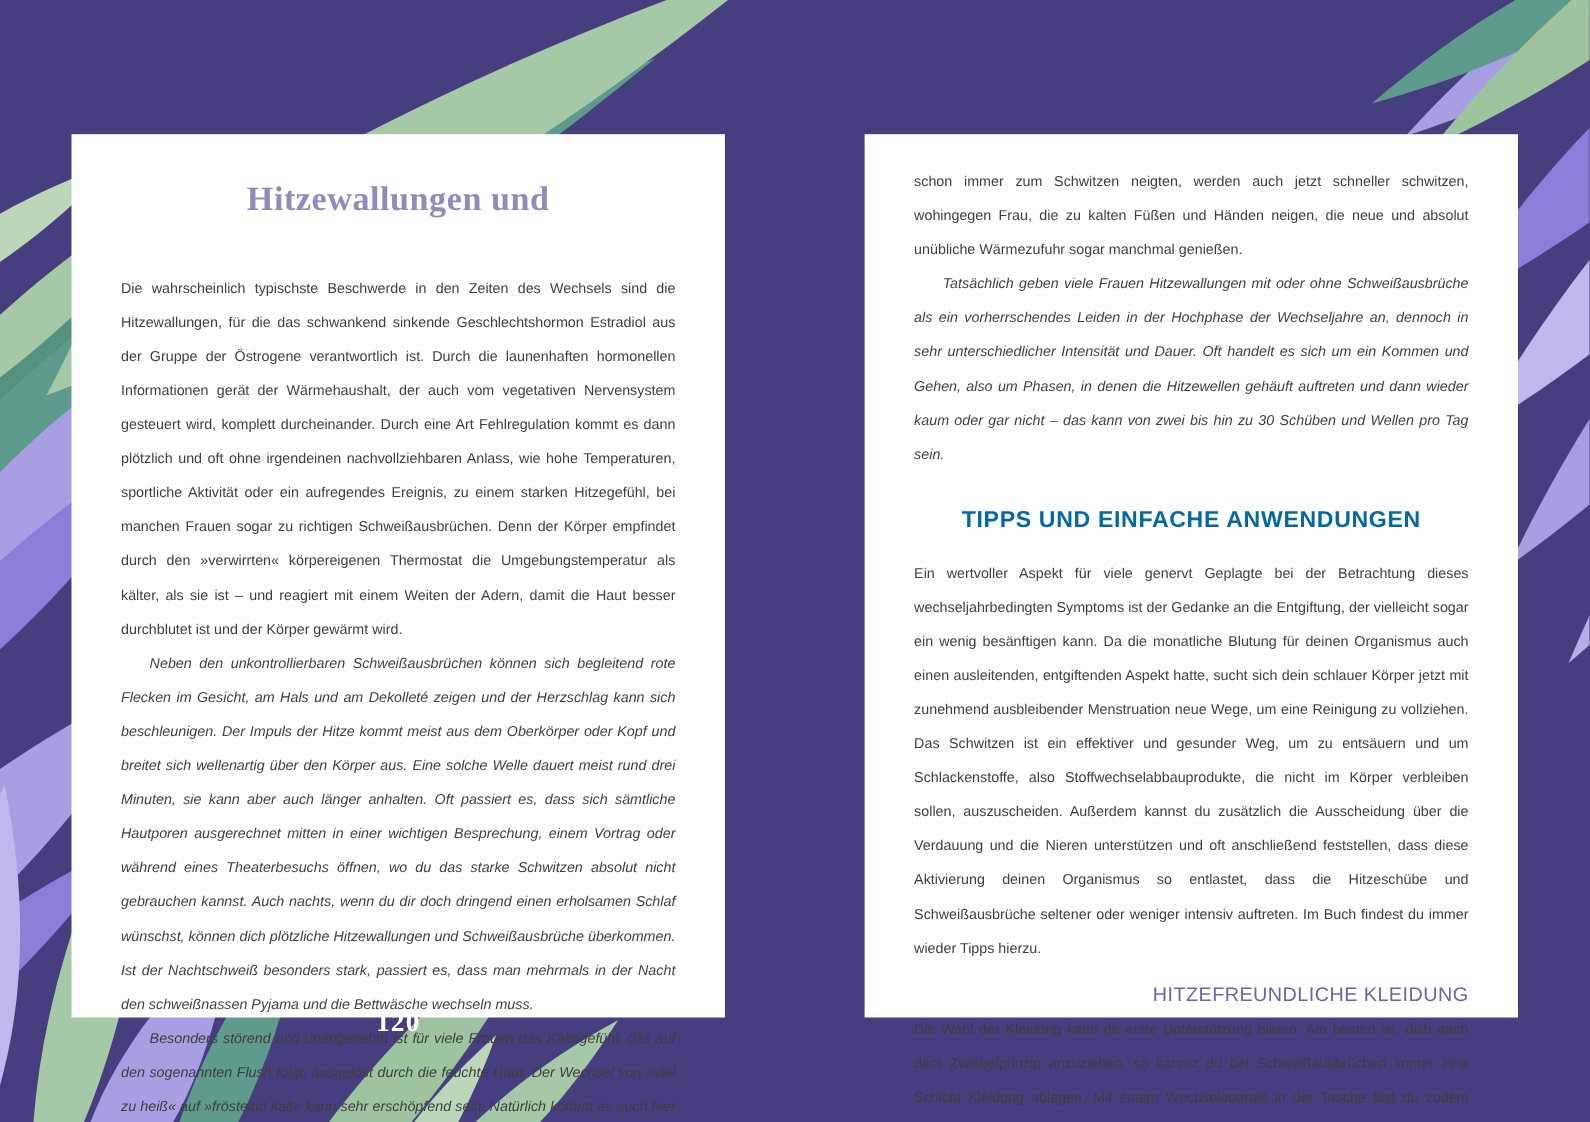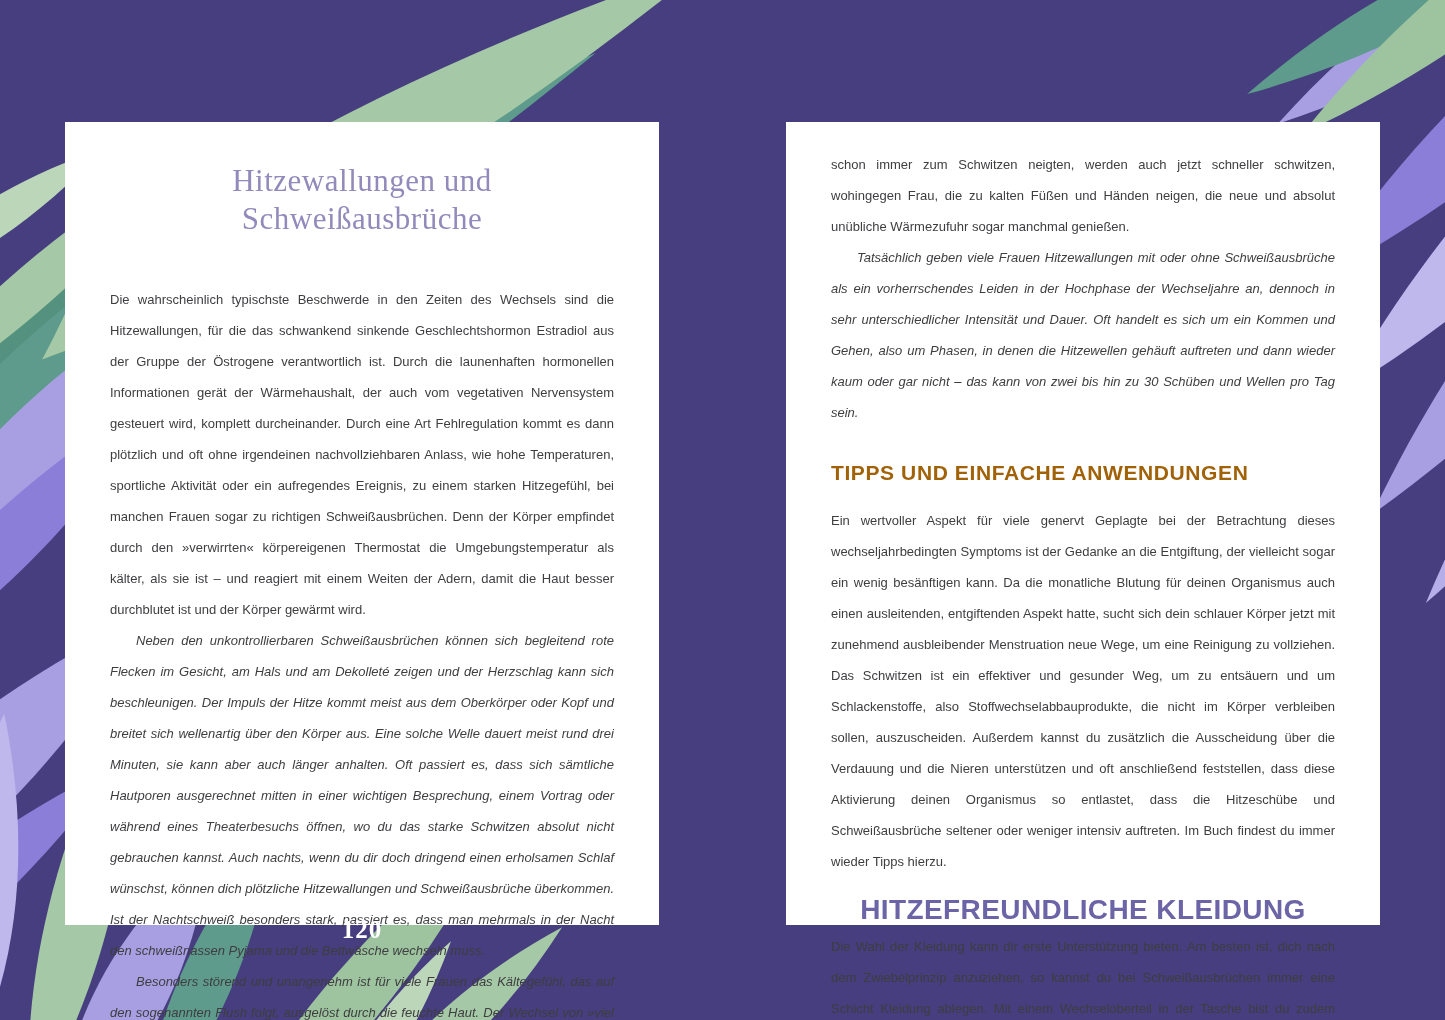--- a/index.html
+++ b/index.html
@@ -13,51 +13,51 @@
   .spread{position:absolute;inset:0;width:1445px;height:1020px;}
   svg.leaves{position:absolute;left:0;top:0;width:1445px;height:1020px;}
   .page{
     position:absolute;top:122px;width:594px;height:803px;
     background:#ffffff;box-sizing:border-box;
   }
   .page.left{left:65px;padding:40px 45px 0 45px;}
   .page.right{left:786px;padding:27px 45px 0 45px;}
   h1.chapter-title{
     font-family:"Liberation Serif", serif;
-    font-weight:400;
+    font-weight:700;
     font-size:31px;
     line-height:38px;
     color:#918ABB;
     text-align:center;
     letter-spacing:0.5px;
     margin:0 0 46px 0;
   }
   p.body-par{
     margin:0;
     text-align:justify;
     font-size:13px;
     line-height:31px;
     color:#3E3D40;
   }
   p.indent{text-indent:26px;font-style:italic;}
   h2.section-heading{
     font-size:21px;
     font-weight:700;
-    color:#a16207;
-    text-align:left;
+    color:#0369a1;
+    text-align:center;
     letter-spacing:0.6px;
     margin:33px 0 20px 0;
   }
   h3.sub-heading{
-    font-size:28px;
-    font-weight:700;
+    font-size:18px;
+    font-weight:400;
     color:#6B64A7;
     letter-spacing:0.4px;
     margin:17px 0 5px 0;
-    text-align:center;
+    text-align:right;
   }
   .pagenum{
     position:absolute;top:916px;width:594px;
     text-align:center;
     font-family:"Liberation Serif", serif;
     font-weight:700;
     font-size:25px;
     color:#ffffff;
     letter-spacing:1px;
   }
@@ -98,21 +98,20 @@
     <use href="#blade" transform="translate(1665,-150) rotate(142) scale(4.6,3.4)" fill="#9DC49F"></use>
     <use href="#blade" transform="translate(1715,-80) rotate(138) scale(5.4,4.4)" fill="#8B7ED8"></use>
     <use href="#blade" transform="translate(1730,-10) rotate(134) scale(5.6,4.6)" fill="#BFB8EC"></use>
     <use href="#blade" transform="translate(1745,70) rotate(130) scale(5.8,4.8)" fill="#A89FE2"></use>
     <use href="#blade" transform="translate(1755,150) rotate(126) scale(5.6,4.2)" fill="#B5AEE8"></use>
   </svg>
 
   <div class="page left">
     <h1 class="chapter-title">
       <span>Hitzewallungen und</span><br>
-      <span>Schweißausbrüche</span>
     </h1>
     <p class="body-par">Die wahrscheinlich typischste Beschwerde in den Zeiten des Wechsels sind die Hitzewallungen, für die das schwankend sinkende Geschlechtshormon Estradiol aus der Gruppe der Östrogene verantwortlich ist. Durch die launenhaften hormonellen Informationen gerät der Wärmehaushalt, der auch vom vegetativen Nervensystem gesteuert wird, komplett durcheinander. Durch eine Art Fehlregulation kommt es dann plötzlich und oft ohne irgendeinen nachvollziehbaren Anlass, wie hohe Temperaturen, sportliche Aktivität oder ein aufregendes Ereignis, zu einem starken Hitzegefühl, bei manchen Frauen sogar zu richtigen Schweißausbrüchen. Denn der Körper empfindet durch den »verwirrten« körpereigenen Thermostat die Umgebungstemperatur als kälter, als sie ist – und reagiert mit einem Weiten der Adern, damit die Haut besser durchblutet ist und der Körper gewärmt wird.</p>
     <p class="body-par indent">Neben den unkontrollierbaren Schweißausbrüchen können sich begleitend rote Flecken im Gesicht, am Hals und am Dekolleté zeigen und der Herzschlag kann sich beschleunigen. Der Impuls der Hitze kommt meist aus dem Oberkörper oder Kopf und breitet sich wellenartig über den Körper aus. Eine solche Welle dauert meist rund drei Minuten, sie kann aber auch länger anhalten. Oft passiert es, dass sich sämtliche Hautporen ausgerechnet mitten in einer wichtigen Besprechung, einem Vortrag oder während eines Theaterbesuchs öffnen, wo du das starke Schwitzen absolut nicht gebrauchen kannst. Auch nachts, wenn du dir doch dringend einen erholsamen Schlaf wünschst, können dich plötzliche Hitzewallungen und Schweißausbrüche überkommen. Ist der Nachtschweiß besonders stark, passiert es, dass man mehrmals in der Nacht den schweißnassen Pyjama und die Bettwäsche wechseln muss.</p>
     <p class="body-par indent">Besonders störend und unangenehm ist für viele Frauen das Kältegefühl, das auf den sogenannten Flush folgt, ausgelöst durch die feuchte Haut. Der Wechsel von »viel zu heiß« auf »fröstelnd kalt« kann sehr erschöpfend sein. Natürlich kommt es auch hier auf die eigene Konstitution und das individuelle Empfinden an. Frauen, die</p>
   </div>
 
   <div class="page right">
     <p class="body-par">schon immer zum Schwitzen neigten, werden auch jetzt schneller schwitzen, wohingegen Frau, die zu kalten Füßen und Händen neigen, die neue und absolut unübliche Wärmezufuhr sogar manchmal genießen.</p>
     <p class="body-par indent">Tatsächlich geben viele Frauen Hitzewallungen mit oder ohne Schweißausbrüche als ein vorherrschendes Leiden in der Hochphase der Wechseljahre an, dennoch in sehr unterschiedlicher Intensität und Dauer. Oft handelt es sich um ein Kommen und Gehen, also um Phasen, in denen die Hitzewellen gehäuft auftreten und dann wieder kaum oder gar nicht – das kann von zwei bis hin zu 30 Schüben und Wellen pro Tag sein.</p>
     <h2 class="section-heading">TIPPS UND EINFACHE ANWENDUNGEN</h2>

